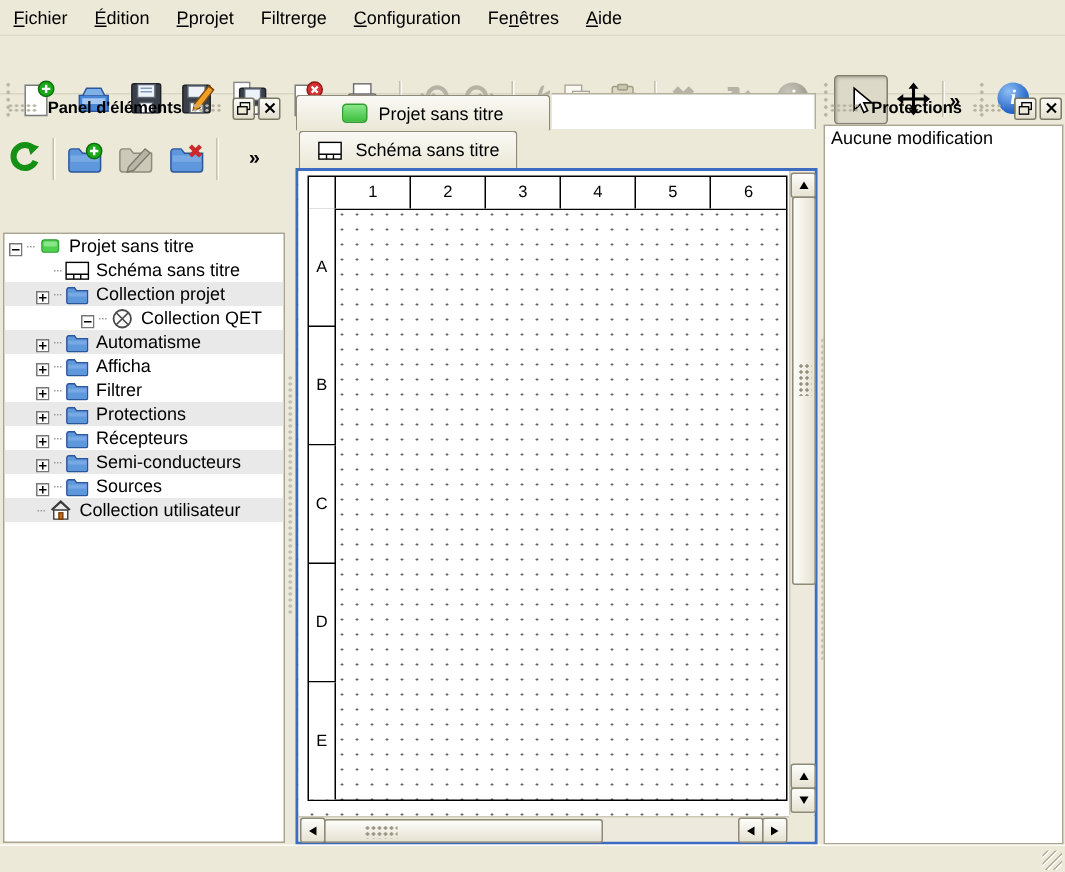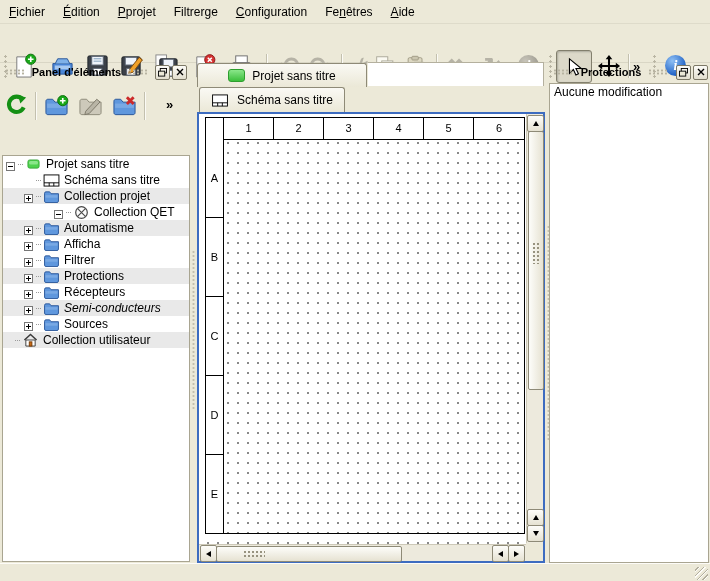--- a/index.html
+++ b/index.html
@@ -417,21 +417,21 @@
             </svg></span>
           <span class="connector"></span>
           <span class="ticon">
             <svg viewBox="0 0 16 14" width="15" height="13">
               <path d="M0.5 3.5C0.5 2.7 1.1 2 2 2h4l1.5 2h8v8c0 .8-.7 1.5-1.5 1.5H2c-.9 0-1.5-.7-1.5-1.5z" fill="#5f97dd" stroke="#2a5699"></path>
               <rect x="1.5" y="5.5" width="13" height="2.8" fill="#79a9e4"></rect>
             </svg>
           </span>
           <span class="tlabel">Récepteurs</span>
         </div>
-        <div class="tree-row alt" style="padding-left: 21px; font-style: italic;">
+        <div class="tree-row alt" style="padding-left: 21px;">
           <span class="exp"><svg viewBox="0 0 9 9" width="9" height="9">
               <rect x="0.5" y="0.5" width="8" height="8" fill="#fff" stroke="#777"></rect>
               <path d="M2 4.5h5M4.5 2v5" stroke="#000"></path>
             </svg></span>
           <span class="connector"></span>
           <span class="ticon">
             <svg viewBox="0 0 16 14" width="15" height="13">
               <path d="M0.5 3.5C0.5 2.7 1.1 2 2 2h4l1.5 2h8v8c0 .8-.7 1.5-1.5 1.5H2c-.9 0-1.5-.7-1.5-1.5z" fill="#5f97dd" stroke="#2a5699"></path>
               <rect x="1.5" y="5.5" width="13" height="2.8" fill="#79a9e4"></rect>
             </svg>
@@ -445,21 +445,21 @@
             </svg></span>
           <span class="connector"></span>
           <span class="ticon">
             <svg viewBox="0 0 16 14" width="15" height="13">
               <path d="M0.5 3.5C0.5 2.7 1.1 2 2 2h4l1.5 2h8v8c0 .8-.7 1.5-1.5 1.5H2c-.9 0-1.5-.7-1.5-1.5z" fill="#5f97dd" stroke="#2a5699"></path>
               <rect x="1.5" y="5.5" width="13" height="2.8" fill="#79a9e4"></rect>
             </svg>
           </span>
           <span class="tlabel">Sources</span>
         </div>
-        <div class="tree-row alt" style="padding-left: 0;">
+        <div class="tree-row alt" style="padding-left: 10px;">
           <span class="exp-spacer"></span>
           <span class="connector"></span>
           <span class="ticon">
             <svg viewBox="0 0 16 15" width="15" height="14">
               <path d="M1.5 7.5L8 1.5l6.5 6" fill="none" stroke="#3a3a3a" stroke-width="1.6"></path>
               <path d="M3 7.5h10V14H3z" fill="#fdfdfd" stroke="#3a3a3a"></path>
               <rect x="6.7" y="9.5" width="2.8" height="4.5" fill="#c96a14" stroke="#7a3c06"></rect>
             </svg>
           </span>
           <span class="tlabel">Collection utilisateur</span>

